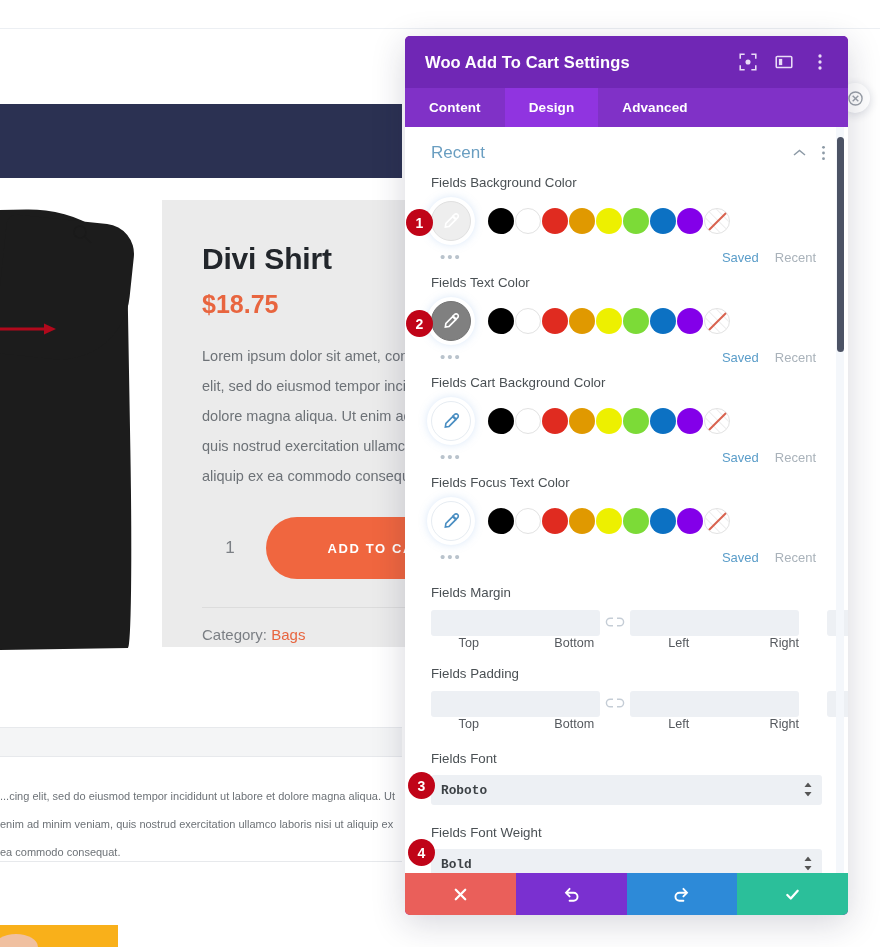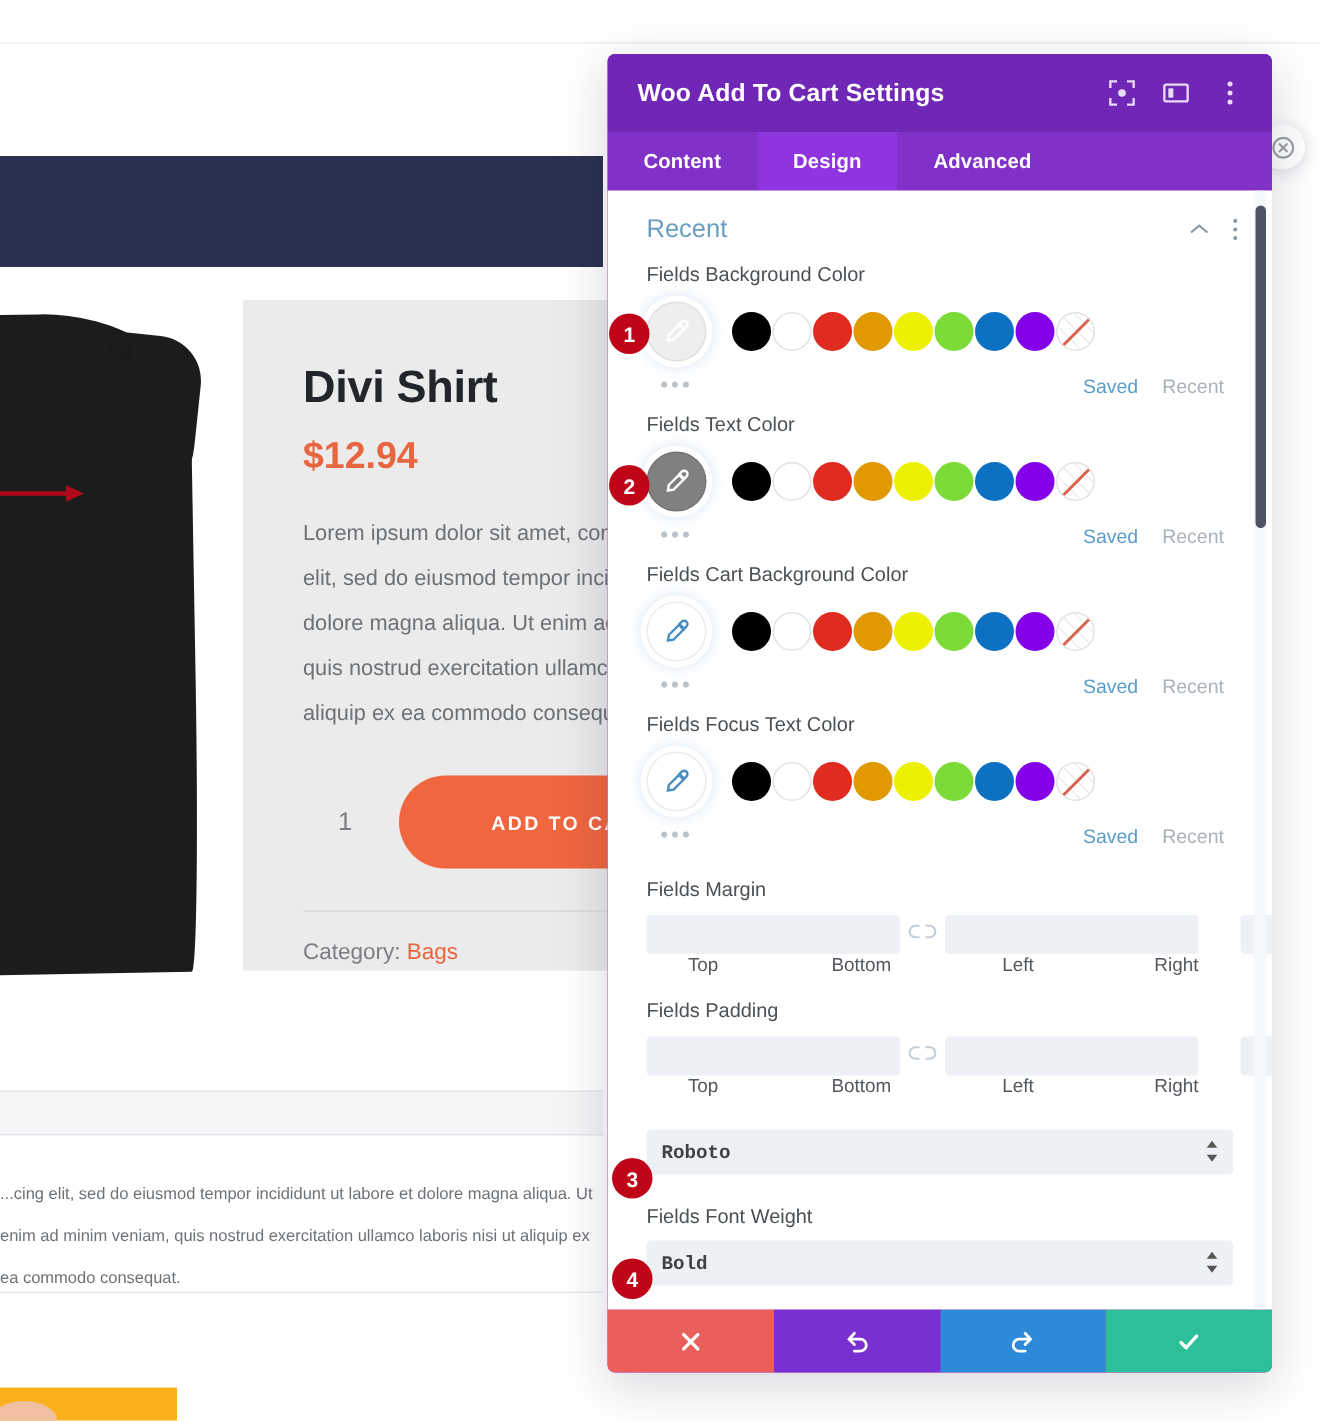--- a/index.html
+++ b/index.html
@@ -215,21 +215,21 @@
   <div class="zoom-glass">
     <svg viewBox="0 0 20 20" fill="none" stroke="#1a1a1a" stroke-width="1.6">
       <circle cx="8" cy="8" r="6"></circle>
         <line x1="12.5" y1="12.5" x2="19" y2="19"></line>
     </svg>
   </div>
 
   <div class="product-card">
     <div class="product-inner">
       <div class="product-title">Divi Shirt</div>
-      <div class="product-price">$12.94</div>
+      <div class="product-price">$18.75</div>
       <div class="product-desc">Lorem ipsum dolor sit amet, consectetur adipiscing elit, sed do eiusmod tempor incididunt ut labore et dolore magna aliqua. Ut enim ad minim veniam, quis nostrud exercitation ullamco laboris nisi ut aliquip ex ea commodo consequat.</div>
       <div class="qty-row">
         <div class="qty-value">1</div>
         <button class="add-cart-btn">ADD TO CART</button>
       </div>
       <div class="card-sep"></div>
       <div class="category-line">
         <span>Category:</span>
         <a href="#">Bags</a>
       </div>
@@ -472,20 +472,21 @@
                 <div class="sp-lbl">Bottom</div>
                 <div class="sp-lbl-div"></div>
                 <div class="sp-lbl">Left</div>
                 <div class="sp-lbl-gap"></div>
                 <div class="sp-lbl">Right</div>
               </div>
             </div>
           </div>
         <div id="select-fields">
             <div class="field-group" style="margin-top: 14px;">
+              <div class="field-label">Fields Font</div>
               <div class="select-wrap"><select class="select-box"><option>Roboto</option></select><div class="select-caret"><svg width="8" height="14" viewBox="0 0 8 14" fill="#555">
                     <polygon points="4,0 7.5,4.6 0.5,4.6"></polygon>
                     <polygon points="4,14 7.5,9.4 0.5,9.4"></polygon>
                   </svg></div></div>
             </div>
             <div class="field-group" style="margin-top: 14px;">
               <div class="field-label">Fields Font Weight</div>
               <div class="select-wrap"><select class="select-box"><option>Bold</option></select><div class="select-caret"><svg width="8" height="14" viewBox="0 0 8 14" fill="#555">
                     <polygon points="4,0 7.5,4.6 0.5,4.6"></polygon>
                     <polygon points="4,14 7.5,9.4 0.5,9.4"></polygon>

